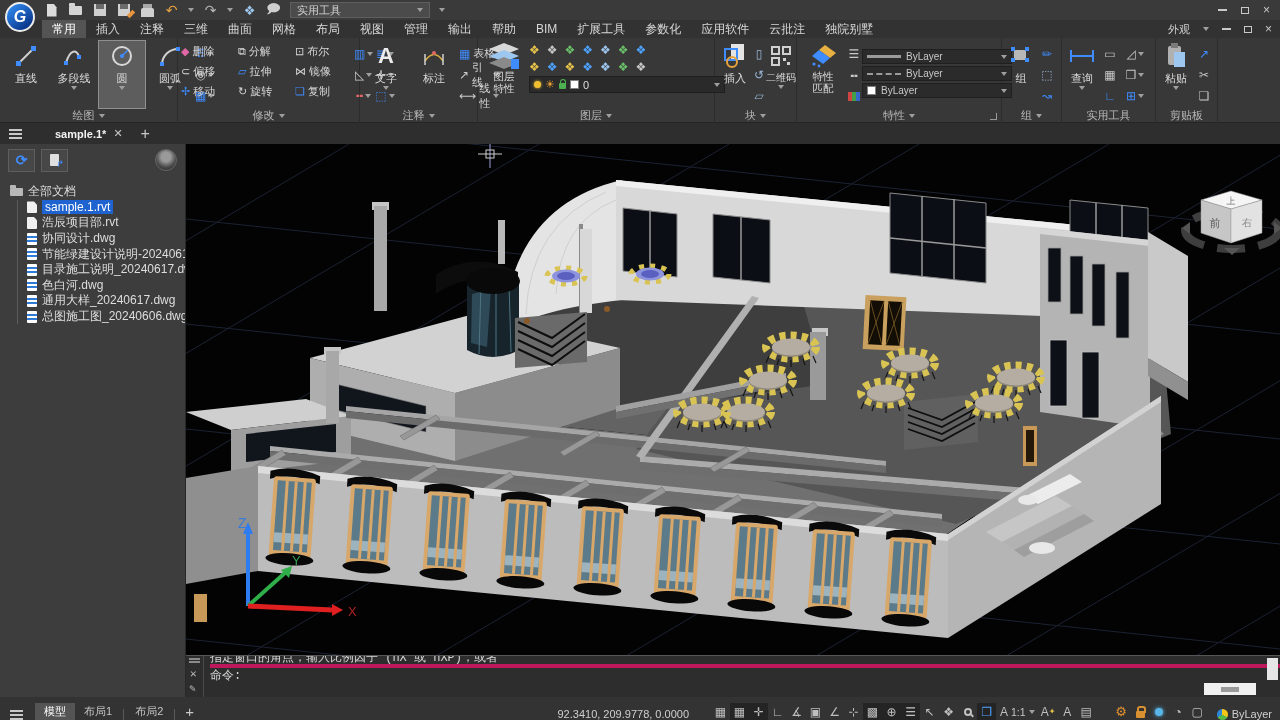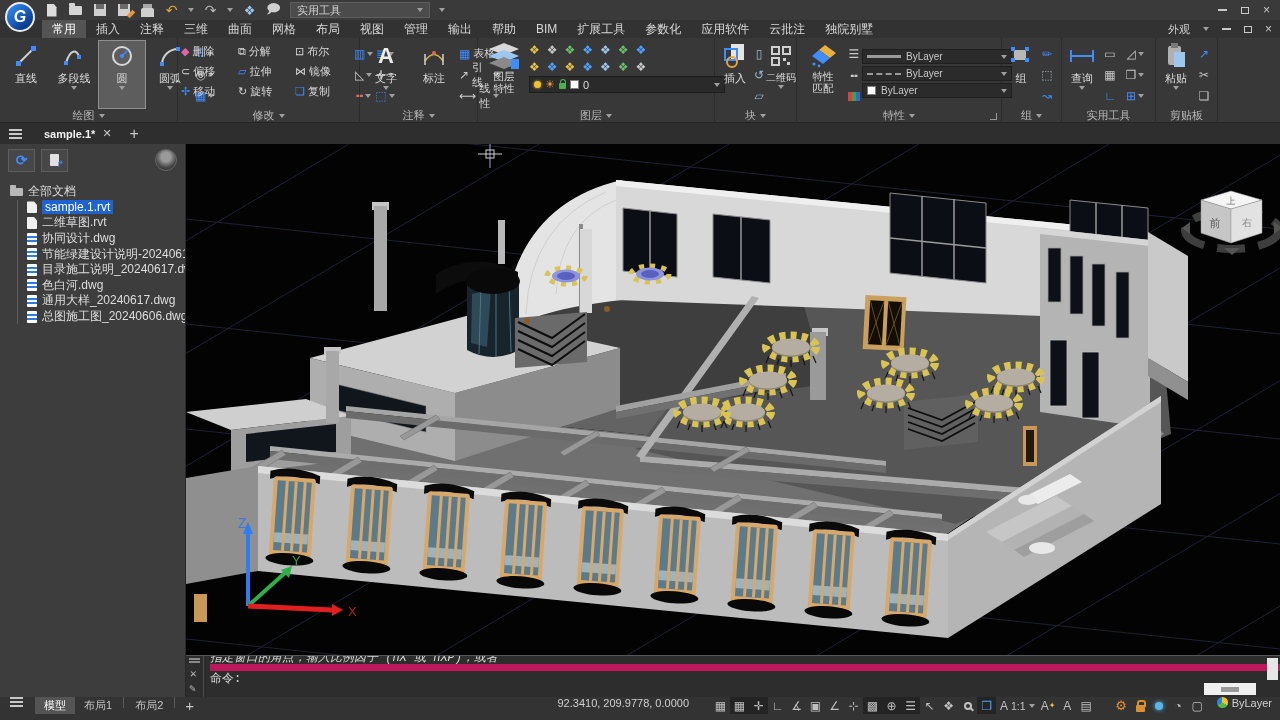--- a/index.html
+++ b/index.html
@@ -72,21 +72,21 @@
   .lw { width:34px; height:3px; background:#9a9a9a; }
   .lt { width:34px; height:0; border-top:2px dashed #9a9a9a; }
   .colico { width:12px; height:9px; background:linear-gradient(90deg,#d04444 0 33%,#44a044 33% 66%,#3468cc 66%); }
   .lnch { position:absolute; right:4px; bottom:3px; width:7px; height:7px; border-right:1px solid #9a9a9a; border-bottom:1px solid #9a9a9a; }
 
   
   .doctabs { position:absolute; left:0; top:123px; width:1280px; height:21px; background:#2e2e2e;
     display:flex; align-items:center; }
   .hami { display:flex; flex-direction:column; gap:2px; margin-left:9px; }
   .hami i { width:13px; height:2px; background:#c8c8c8; }
-  .dtab { margin-left:16px; height:21px; display:flex; align-items:center; gap:7px; padding:0 6px;
+  .dtab { margin-left:27px; height:21px; display:flex; align-items:center; gap:7px; padding:0 6px;
     font-size:11px; font-weight:bold; color:#f2f2f2; }
   .dclose { font-size:11px; color:#c8c8c8; font-weight:normal; }
   .dplus { margin-left:12px; font-size:16px; color:#c8c8c8; }
 
   
   .sidebar { position:absolute; left:0; top:144px; width:186px; height:553px; background:#3d3d3d;
     border-right:1px solid #282828; }
   .sbtitle { height:20px; display:flex; align-items:center; padding-left:14px; font-size:11px; color:#c4c4c4; position:relative; background:#424242; }
   .sbtitle::before { content:''; position:absolute; left:4px; top:4px; bottom:4px; width:4px;
     background:repeating-linear-gradient(180deg,#808080 0 1px,transparent 1px 3px); }
@@ -117,31 +117,31 @@
   
   .cmd { position:absolute; left:186px; top:655px; width:1094px; height:42px; background:#2d2d2d;
     border-top:1px solid #565656; font-family:"Liberation Mono", monospace; font-size:12px; color:#d6d6d6; }
   .cgut { position:absolute; left:0; top:0; bottom:0; width:18px; border-right:1px solid #4a4a4a; }
   .cgrip { position:absolute; left:3px; top:2px; width:11px; height:5px;
     border-top:2px solid #8a8a8a; border-bottom:2px solid #8a8a8a; }
   .cx { position:absolute; left:4px; top:11px; color:#b8b8b8; font-size:11px; }
   .cpen { position:absolute; left:3px; top:26px; color:#b8b8b8; font-size:11px; }
   .ctext { margin-left:24px; }
   .cclip { height:8px; overflow:hidden; }
-  .cclip span { display:block; margin-top:-7px; white-space:nowrap;font-style:italic; }
+  .cclip span { display:block; margin-top:-7px; white-space:nowrap; }
   .cline { height:16px; line-height:16px; white-space:nowrap; }
-  .cprompt { height:17px; line-height:16px; border-top:7px solid #be185d; }
+  .cprompt { height:17px; line-height:16px; border-top:4px solid #be185d; }
   .vscroll { position:absolute; right:2px; top:2px; width:11px; height:22px; background:#e6e6e6; }
   .hscroll { position:absolute; right:24px; bottom:2px; width:52px; height:12px; background:#f0f0f0;
     display:flex; align-items:center; justify-content:center; }
   .hscroll i { width:18px; height:5px; background:#9a9a9a; }
 
   
   .sb { position:absolute; left:0; top:697px; width:1280px; height:23px; background:#333333;
-    display:flex; align-items:flex-start; font-size:11px; color:#c6c6c6; }
+    display:flex; align-items:flex-end; font-size:11px; color:#c6c6c6; }
   .sb .hami { margin-left:10px; margin-right:12px; }
   .sbtab { padding:0 9px; height:17px; display:flex; align-items:center; }
   .sbtab.active { background:#545454; color:#fff; }
   .sep { width:1px; height:11px; background:#5a5a5a; margin:0 2px; }
   .sbplus { font-size:15px; margin-left:8px; color:#c8c8c8; }
   .coords { margin-left:auto; margin-right:22px; color:#cfcfcf; }
   .sicons { display:flex; align-items:center; }
   .sic { width:19px; height:17px; display:flex; align-items:center; justify-content:center; font-size:12px; color:#bfbfbf; font-style:normal; }
   .sic.on { background:#242424; }
   .sic.blue { color:#4da3ff; }
@@ -689,21 +689,21 @@
         <span class="fold"></span>
         <span class="lbl">全部文档</span>
       </div>
       <div class="kids">
         <div class="trow on">
             <span class="fi rvt"></span>
             <span class="lbl">sample.1.rvt</span>
           </div>
         <div class="trow">
             <span class="fi rvt"></span>
-            <span class="lbl">二维草图.rvt</span>
+            <span class="lbl">浩辰项目部.rvt</span>
           </div>
         <div class="trow">
             <span class="fi dwg"></span>
             <span class="lbl">协同设计.dwg</span>
           </div>
         <div class="trow">
             <span class="fi dwg"></span>
             <span class="lbl">节能绿建设计说明-20240612.d</span>
           </div>
         <div class="trow">

